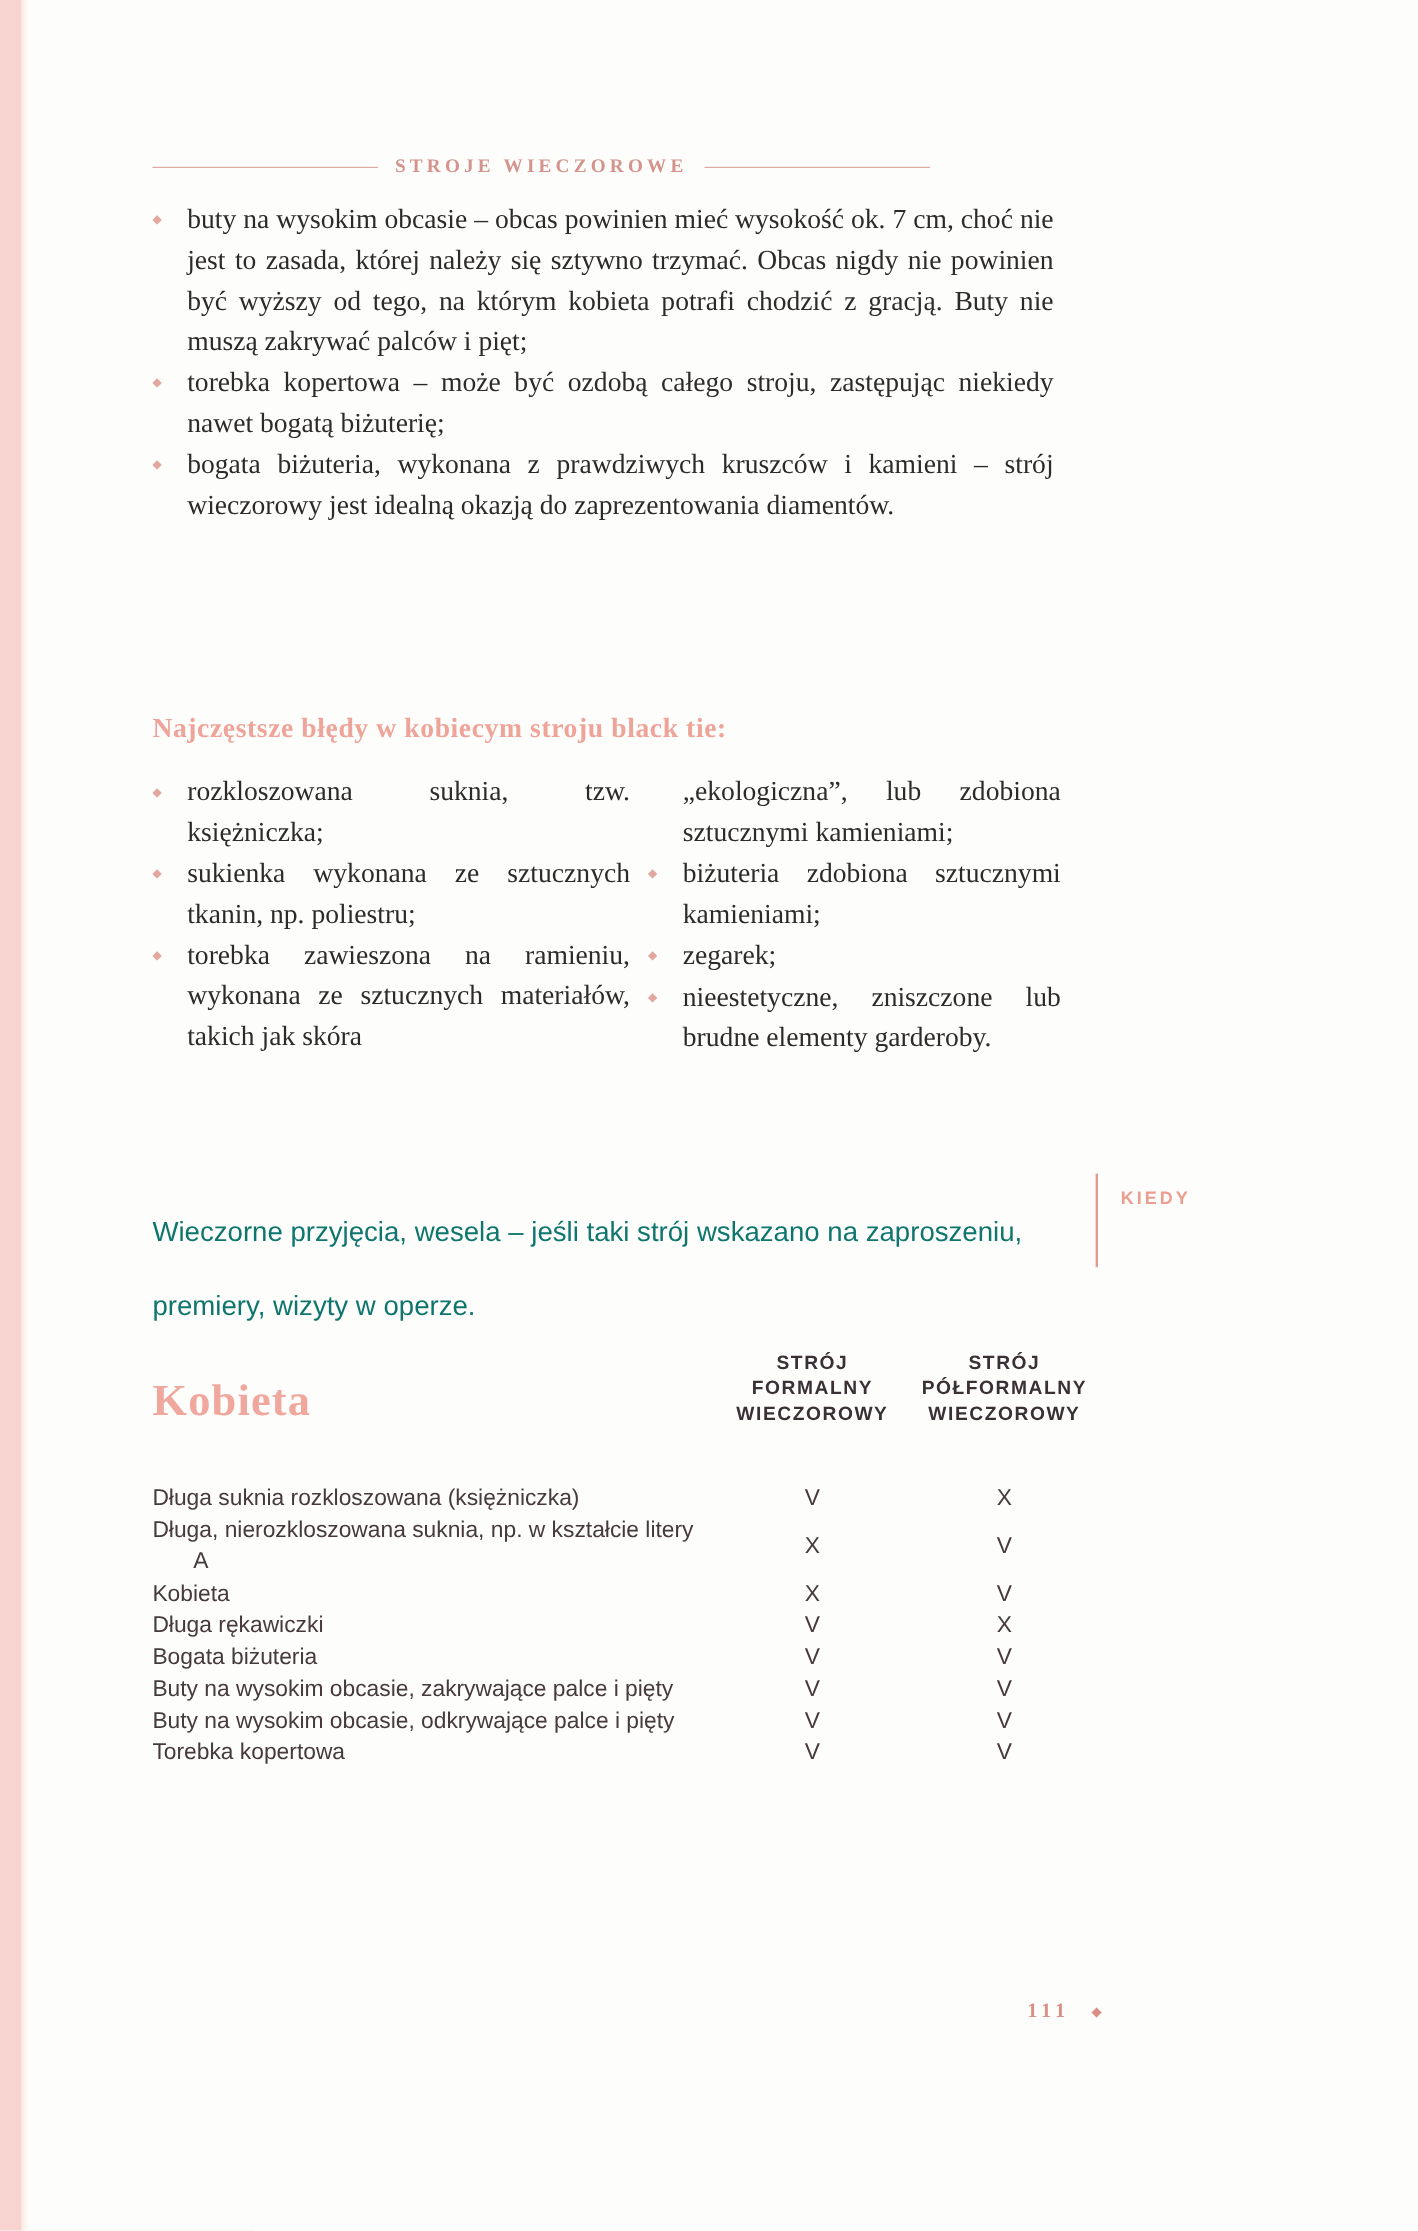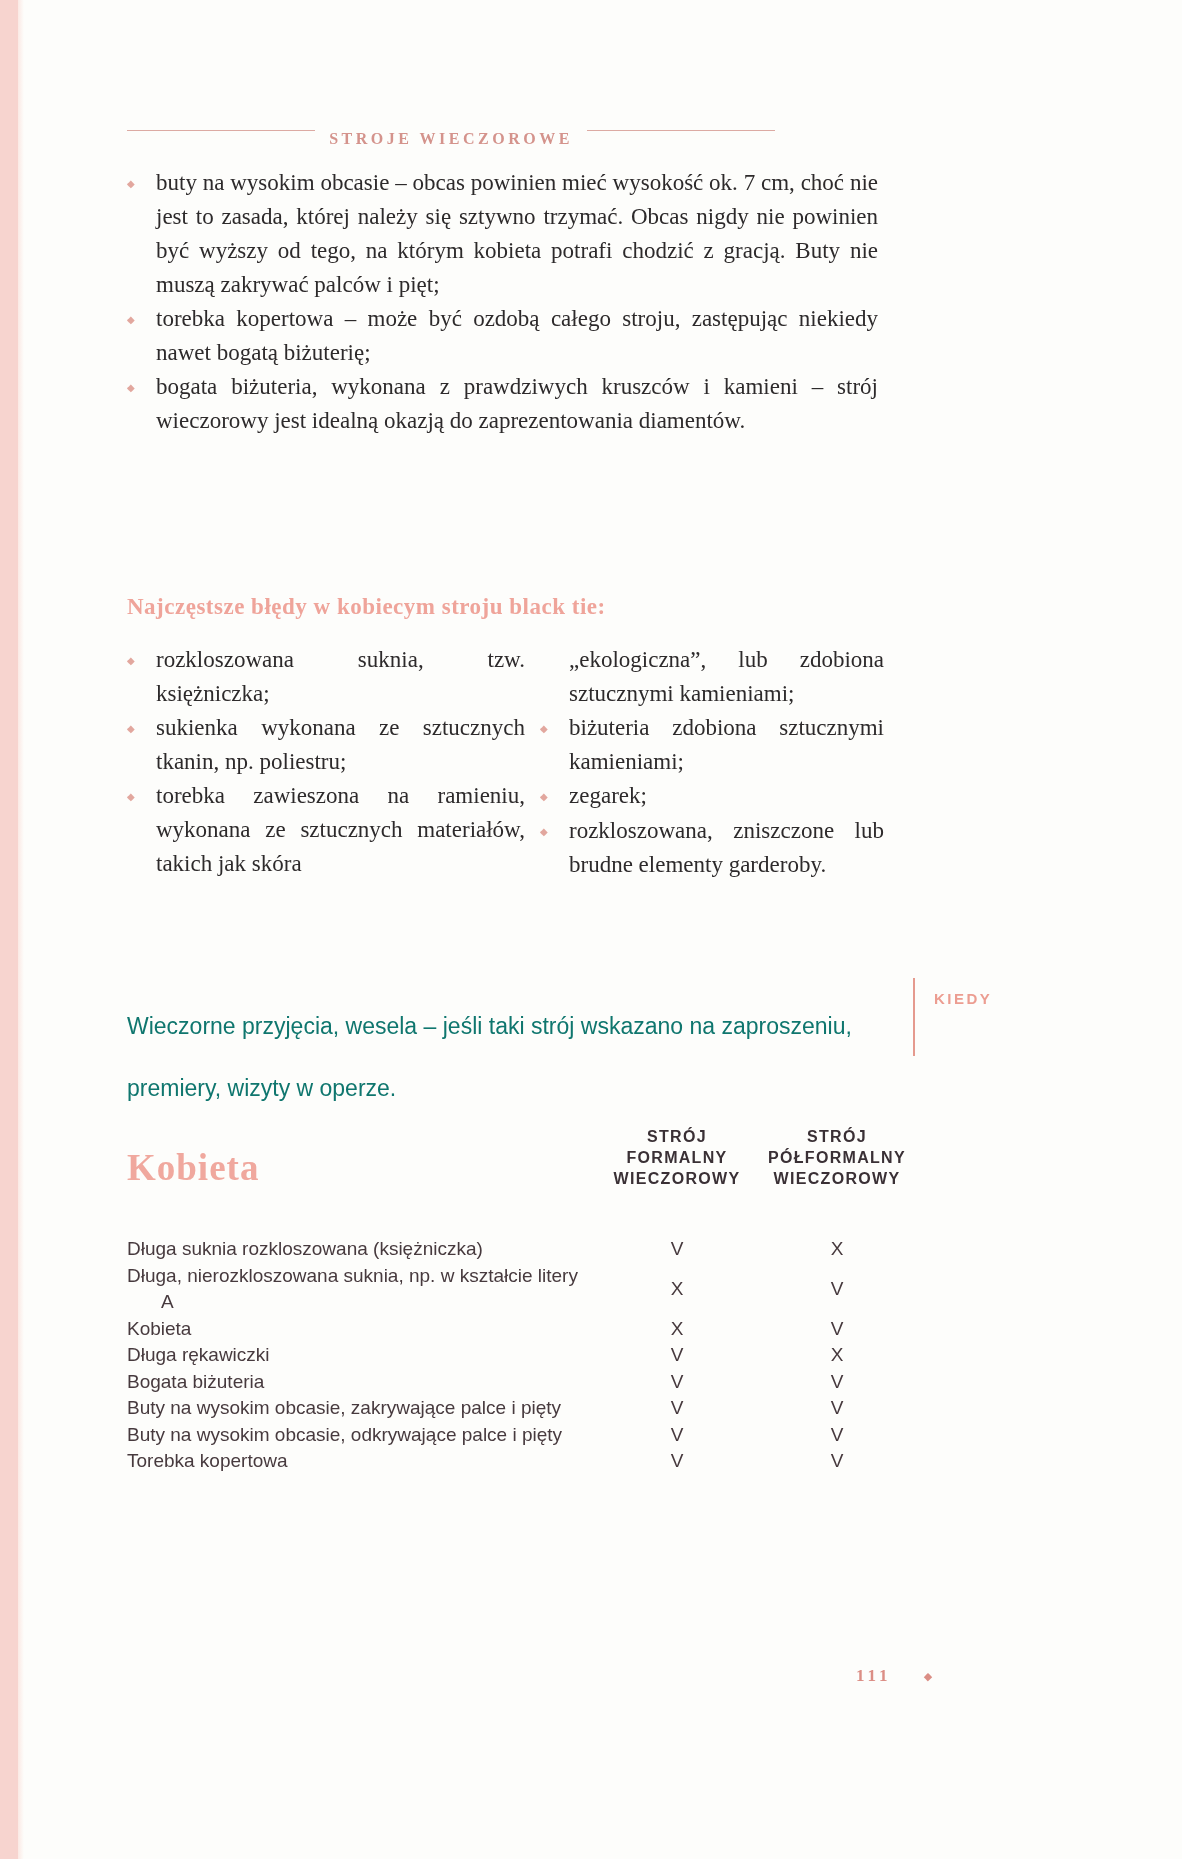--- a/index.html
+++ b/index.html
@@ -16,21 +16,21 @@
     position:absolute;left:0;top:0;width:18px;height:100%;
     background:#f7d4cf;
   }
   .edge-strip-fade{
     position:absolute;left:18px;top:0;width:6px;height:100%;
     background:linear-gradient(90deg,#fbe9e4,#fdfdfb);
   }
   
   .running-head{
     position:absolute;left:127px;top:130px;width:648px;
-    display:flex;gap:14px;
+    display:flex;align-items:center;gap:14px;
   }
   .running-head .rule{flex:1;height:1px;background:#dcaaa3;}
   .running-title{
     font-weight:bold;font-size:16px;letter-spacing:3.5px;
     color:#d4938c;white-space:nowrap;
   }
   
   .blist{position:absolute;}
   .bli{display:flex;}
   .bli .gut{flex:0 0 29px;}
@@ -89,21 +89,21 @@
     font-size:19px;line-height:26.5px;color:#473a3e;
   }
   .tbl-row{display:flex;align-items:center;}
   .tbl-label{flex:0 0 455px;padding-left:34px;text-indent:-34px;box-sizing:border-box;}
   .tbl-val{text-align:center;}
   .tbl-val.v1{flex:0 0 190px;}
   .tbl-val.v2{flex:0 0 130px;}
   
   .folio{
     position:absolute;left:856px;top:1666px;
-    display:flex;align-items:center;gap:32px;
+    display:flex;align-items:center;gap:18px;
   }
   .folio-num{
     font-size:17px;letter-spacing:4px;color:#db8e85;font-weight:bold;
   }
   .folio-diamond{
     font-family:"DejaVu Sans", sans-serif;
     font-size:11px;color:#db8e85;
   }
 </style>
 </head>
@@ -177,21 +177,21 @@
     <div class="bli">
       <span class="gut">
           <span class="bullet">◆</span>
         </span>
       <div class="txt">zegarek;</div>
     </div>
     <div class="bli">
       <span class="gut">
           <span class="bullet">◆</span>
         </span>
-      <div class="txt">rozkloszowana, zniszczone lub brudne elementy garderoby.</div>
+      <div class="txt">nieestetyczne, zniszczone lub brudne elementy garderoby.</div>
     </div>
   </section>
 
   <p class="kiedy-text">Wieczorne przyjęcia, wesela – jeśli taki strój wskazano na zaproszeniu, premiery, wizyty w operze.</p>
   <div class="kiedy-rule"></div>
   <div class="kiedy-label">KIEDY</div>
 
   <h3 class="tbl-title">Kobieta</h3>
 
   <div class="tbl-colhead c1">

